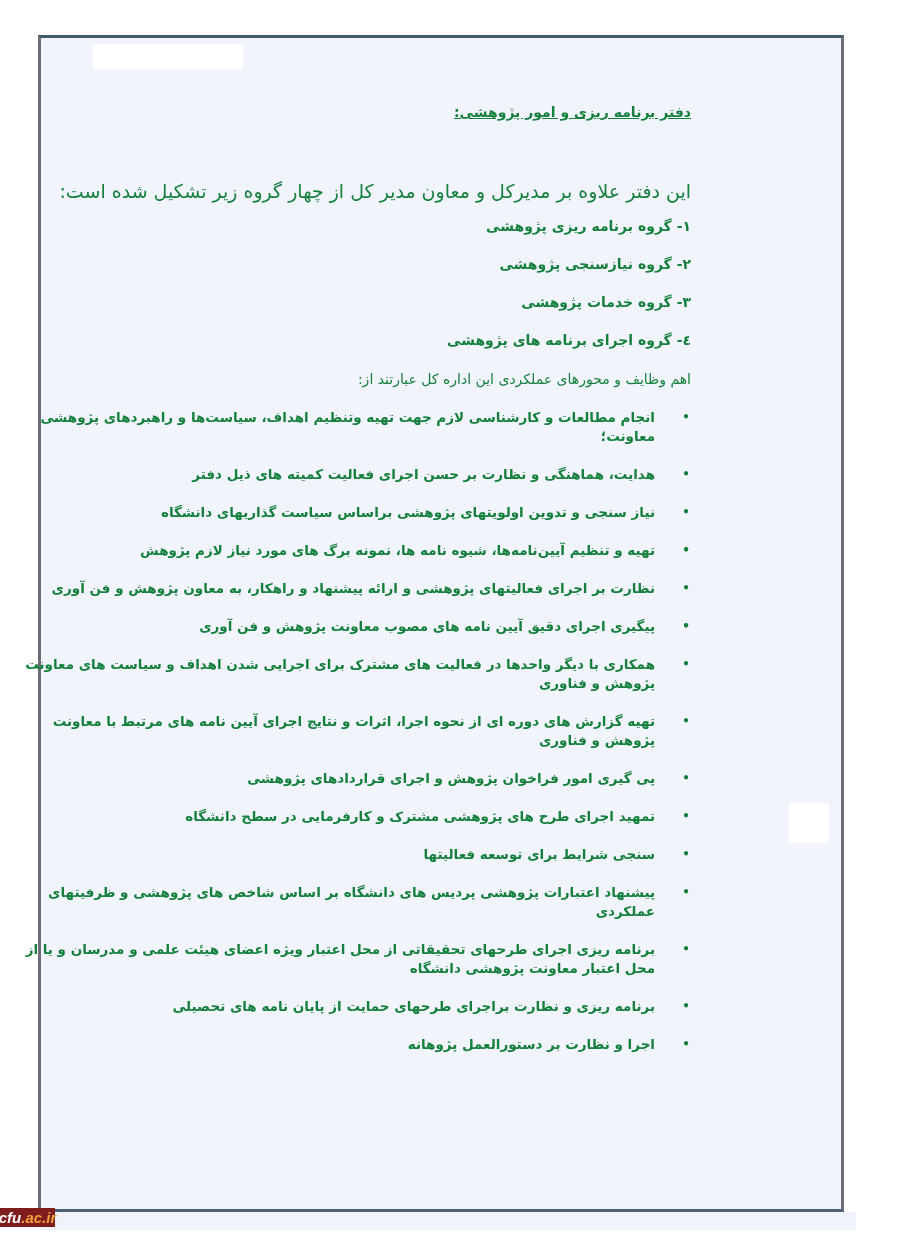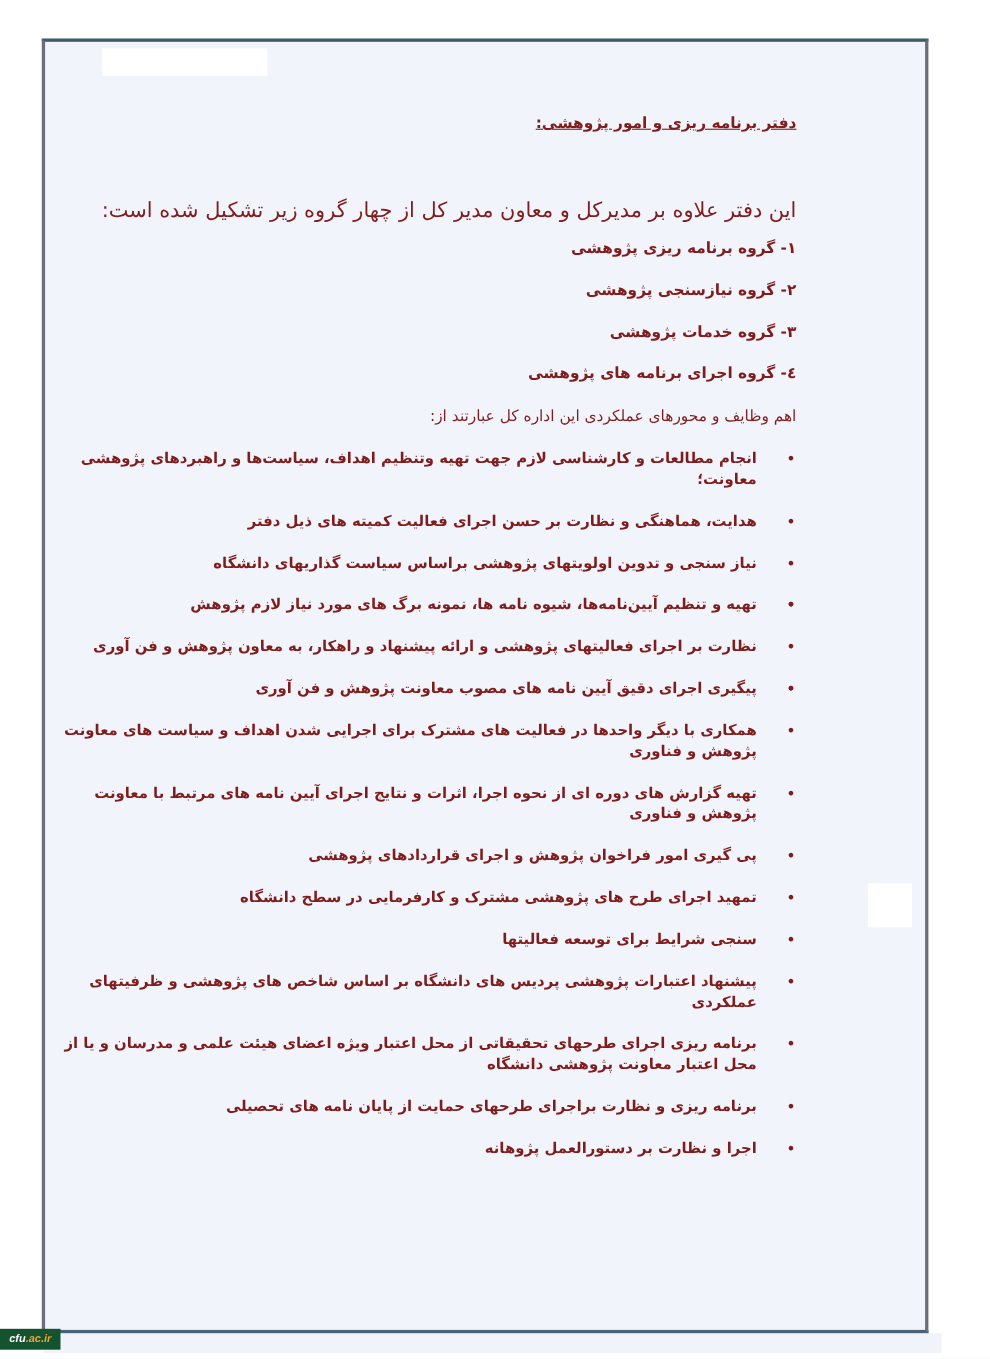--- a/index.html
+++ b/index.html
@@ -21,21 +21,21 @@
     border-bottom:3px solid #4b6278;
   }
   .white-patch-top {
     position:absolute; left:52px; top:6px; width:150px; height:25px; background:#ffffff;
   }
   .white-patch-right {
     position:absolute; left:748px; top:765px; width:40px; height:40px; background:#ffffff;
   }
   .content {
     position:absolute; left:0; top:0; width:716px; height:100%;
-    direction:rtl; color:#7f1d1d;margin-left:33px;
+    direction:rtl; color:#15803d;
   }
   .title {
     position:absolute; right:66px; top:66px;
     font-size:14px; font-weight:bold; text-decoration:underline;
   }
   .intro {
     position:absolute; right:66px; top:142px; font-size:19px;
   }
   .group {
     position:absolute; right:66px; font-size:14px; font-weight:bold;
@@ -49,21 +49,21 @@
   }
   .duty {
     position:relative; padding-right:36px; font-size:13.5px; font-weight:bold;
     line-height:19px; margin-bottom:19px;
   }
   .duty .bullet {
     position:absolute; right:0; top:0; width:10px; text-align:center; font-size:12px;
   }
   .badge {
     position:absolute; left:0; top:1208px; width:55px; height:19px;
-    background:#14532d; color:#fff; font-size:10px; font-weight:bold; font-style:italic;
+    background:#7f1d1d; color:#fff; font-size:15px; font-weight:bold; font-style:italic;
     display:flex; align-items:center; justify-content:center;
     font-family:"Liberation Sans", sans-serif;
   }
   .badge .dom { color:#f2a23a; }
 </style>
 </head>
 <body>
 
 <div class="under-strip"></div>
 

